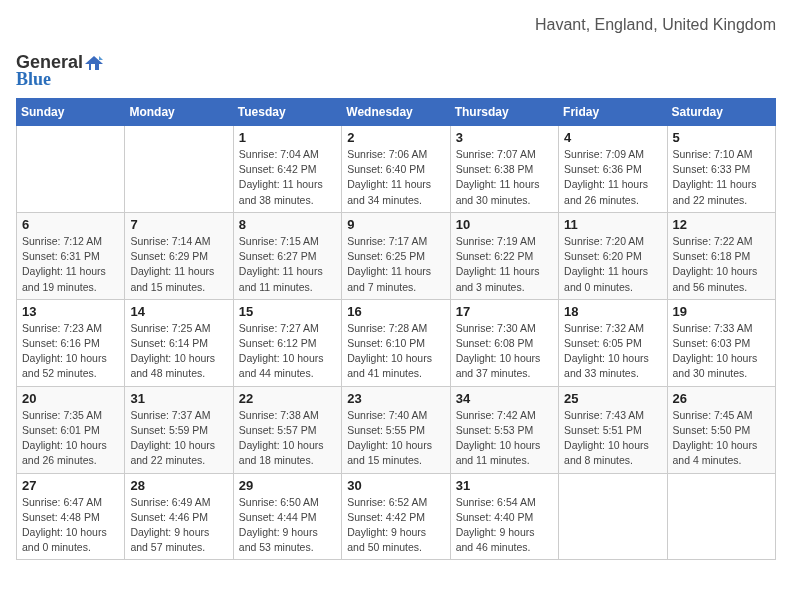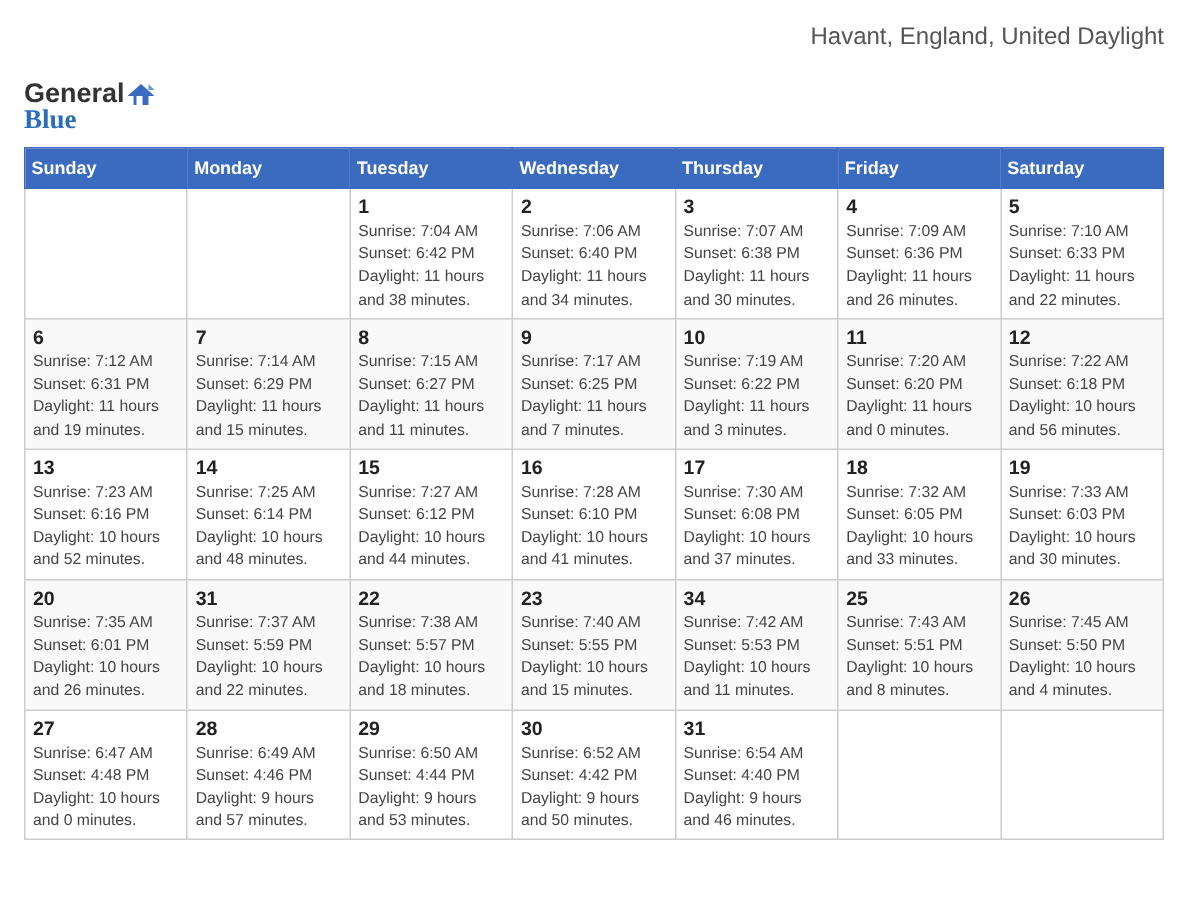--- a/index.html
+++ b/index.html
@@ -84,21 +84,21 @@
     <div style="display:flex;align-items:center;gap:2px;">
       <span style="font-size:18px;font-weight:bold;color:#333;font-family:Arial,sans-serif;">General</span>
       <svg width="18" height="18" viewBox="0 0 18 18">
         <polygon points="9,2 18,10 14,10 14,16 10,16 10,10 6,10 6,16 4,16 4,10 0,10" fill="#3a6bbf"></polygon>
         <polygon points="14,2 18,6 14,6" fill="#5a9ad5"></polygon>
       </svg>
     </div>
     <span style="font-size:18px;font-weight:bold;color:#2a6ebb;font-family:Liberation Serif, serif;margin-top:-4px;">Blue</span>
   </div>
   <div class="title-area">
-    <div class="location-title">Havant, England, United Daylight</div>
+    <div class="location-title">Havant, England, United Kingdom</div>
   </div>
 </div>
 
 <table class="calendar-table">
   <thead>
     <tr>
     <th>Sunday</th>
         <th>Monday</th>
         <th>Tuesday</th>
         <th>Wednesday</th>

